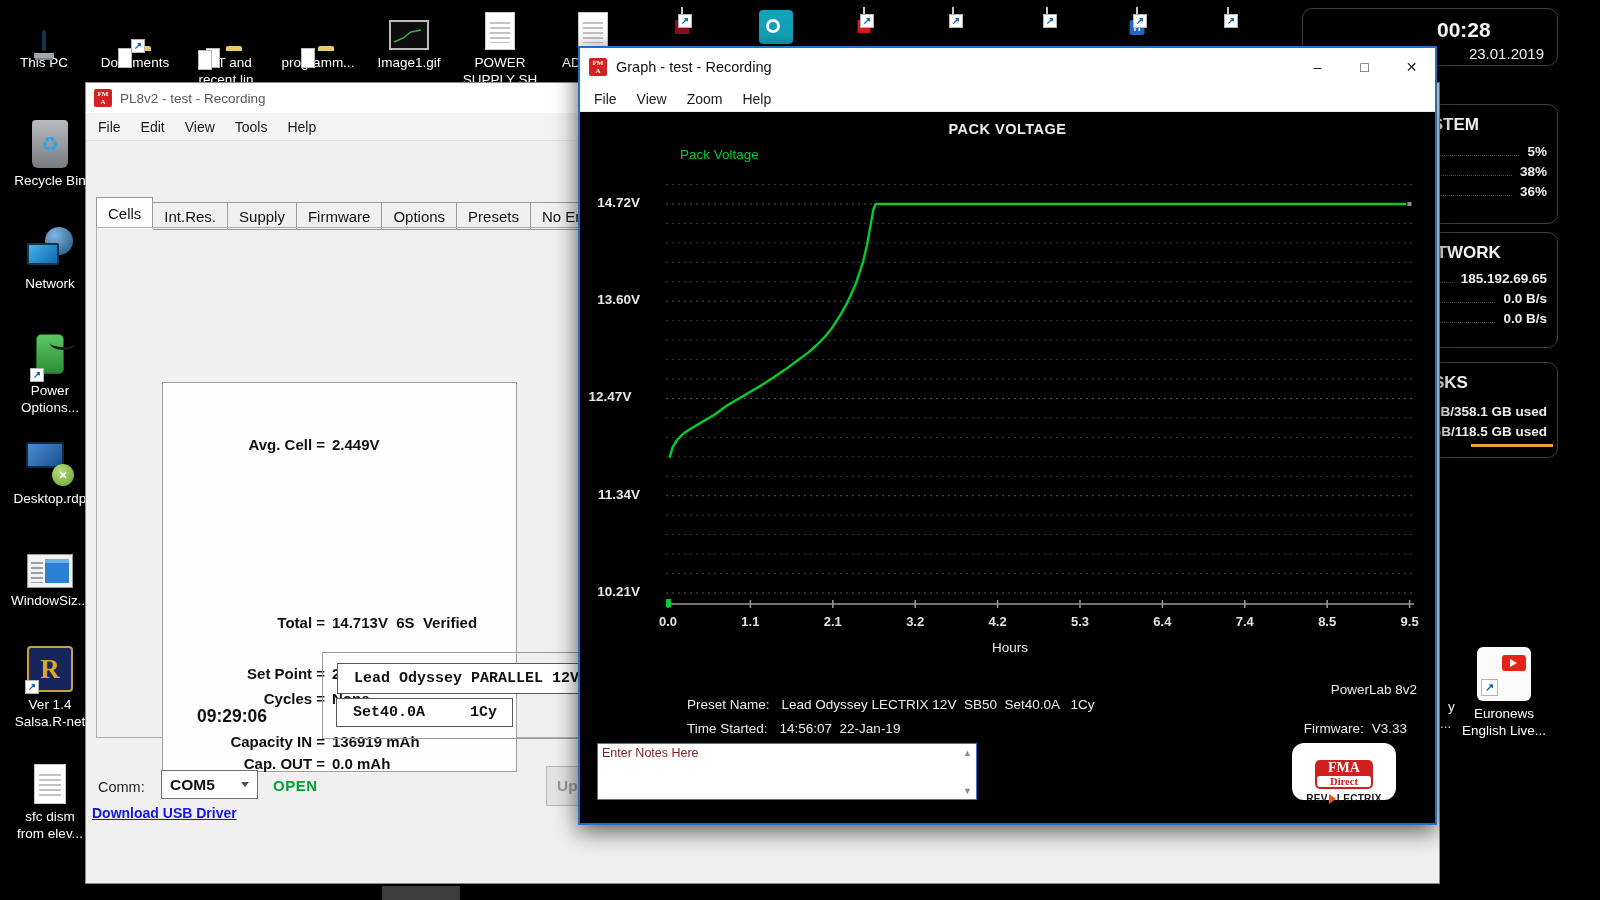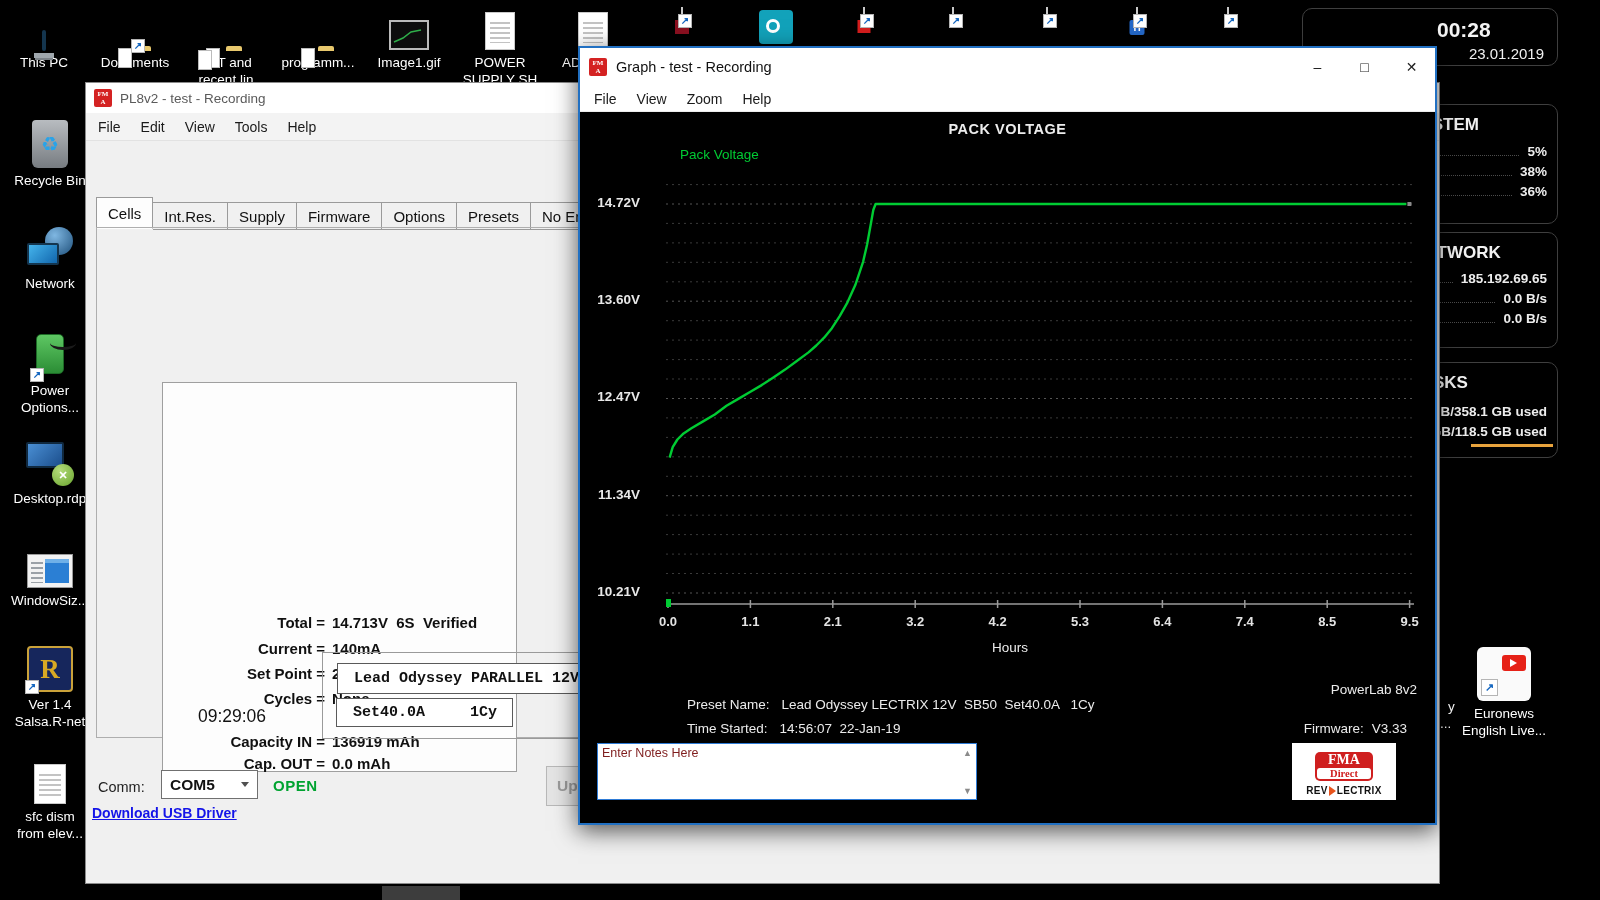--- a/index.html
+++ b/index.html
@@ -74,21 +74,21 @@
   .xlab { position:absolute; top:502px; width:48px; text-align:center; font-weight:bold; font-size:13px; color:#e3e3e3; }
   #hours { position:absolute; top:528px; left:380px; width:100px; text-align:center; font-size:13.5px; color:#ececec; }
   .inforow { position:absolute; font-size:13.5px; color:#ebebeb; white-space:pre; }
   .ilab { display:inline-block; }
   .ival { margin-left:12px; white-space:pre; }
   #notes { position:absolute; left:17px; top:631px; width:380px; height:57px; background:#fff;
     border:1px solid #2e7bd6; resize:none; font-size:12.5px; color:#7f1d1d; padding:2px 16px 2px 4px;
     font-family:"Liberation Sans",sans-serif; overflow:hidden; }
   .scrollarrow { position:absolute; font-size:9px; color:#8a8a8a; left:383px; }
   #logo { position:absolute; left:712px; top:631px; width:104px; height:57px; background:#fff;
-    border-radius:0; text-align:center; padding-top:9px; }
+    border-radius:12px; text-align:center; padding-top:17px; }
   #logo .badge-red { width:58px; margin:0 auto; background:#cf1f1f; border-radius:5px; padding:1px 2px 2px;
     font-family:"Liberation Serif",serif; font-weight:bold; }
   #logo .l1 { color:#fff; font-size:14px; line-height:14px; }
   #logo .l2 { background:#fff; border-radius:3px; color:#cf1f1f; font-size:10.5px; line-height:11px; margin-top:1px; }
   #logo .l3 { font-size:10px; font-weight:bold; color:#111; letter-spacing:.3px; margin-top:4px;
     display:flex; align-items:center; justify-content:center; gap:1px; }
   .oarrow { width:0; height:0; border-left:7px solid #e8541d; border-top:5px solid transparent; border-bottom:5px solid transparent; }
 
   .frag { position:absolute; z-index:2; color:#fff; font-size:13.5px; text-shadow:1px 1px 2px #000; }
 </style>
@@ -311,46 +311,46 @@
       <span class="mitem">Tools</span>
       <span class="mitem">Help</span>
     </div>
 
     <div style="position:absolute;left:10px;top:117px;white-space:nowrap">
       <span class="tab active">Cells</span><span class="tab">Int.Res.</span><span class="tab">Supply</span><span class="tab">Firmware</span><span class="tab">Options</span><span class="tab">Presets</span><span class="tab">No Er</span>
     </div>
 
     <div id="groupbox">
       <div id="cellsbox">
+        <div class="crow" style="top:53px">
+            <span class="clab">Avg. Cell =</span>
+            <span class="cval">2.449V</span>
+          </div>
         <div class="crow" style="top:231px">
             <span class="clab">Total =</span>
             <span class="cval">14.713V  6S  Verified</span>
           </div>
-        <div class="crow" style="top:257px">
-            <span class="clab">Current =</span>
-            <span class="cval">140mA</span>
-          </div>
         <div class="crow" style="top:282px">
             <span class="clab">Set Point =</span>
             <span class="cval">2.450V  (C.V.)</span>
           </div>
         <div class="crow" style="top:307px">
             <span class="clab">Cycles =</span>
             <span class="cval">None</span>
           </div>
         <div class="crow" style="top:350px">
             <span class="clab">Capacity IN =</span>
             <span class="cval">136919 mAh</span>
           </div>
         <div class="crow" style="top:372px">
             <span class="clab">Cap. OUT =</span>
             <span class="cval">0.0 mAh</span>
           </div>
       </div>
-      <div style="position:absolute;left:75px;top:478px;width:120px;text-align:center;font-weight:normal;font-size:17.5px;color:#111">09:29:06</div>
+      <div style="position:absolute;left:75px;top:478px;width:120px;text-align:center;font-weight:bold;font-size:17.5px;color:#111">09:29:06</div>
       <div style="position:absolute;left:225px;top:424px;width:560px;height:87px;border:1px solid #9a9a9a">
         <div class="inset" style="left:14px;top:10px;width:257px;height:31px;line-height:29px">Lead Odyssey PARALLEL 12V</div>
         <div class="inset" style="left:13px;top:45px;width:177px;height:29px;line-height:27px">Set40.0A     1Cy</div>
       </div>
     </div>
 
     <div style="position:absolute;left:12px;top:696px;font-size:14.5px;color:#222">Comm:</div>
     <div style="position:absolute;left:75px;top:687px;width:97px;height:29px;background:#fff;border:1px solid #707070;display:flex;align-items:center">
       <span style="font-weight:bold;font-size:15.5px;color:#111;padding-left:8px;flex:1">COM5</span>
       <span style="width:0;height:0;border-top:5px solid #505050;border-left:4px solid transparent;border-right:4px solid transparent;margin-right:8px"></span>
@@ -414,21 +414,21 @@
           <line x1="664.8000000000001" y1="488" x2="664.8000000000001" y2="496" stroke="#9a9a9a" stroke-width="1.5"></line>
           <line x1="747.2" y1="488" x2="747.2" y2="496" stroke="#9a9a9a" stroke-width="1.5"></line>
           <line x1="829.6" y1="488" x2="829.6" y2="496" stroke="#9a9a9a" stroke-width="1.5"></line>
           <rect x="86" y="487" width="5" height="8" fill="#00cc33"></rect>
           <polyline points="89.6,345.6 92.7,335.2 97.4,327.5 103.6,321.4 111.4,316.3 123.1,309.4 134.8,302.5 146.5,293.8 158.3,286.9 170.0,280.0 181.7,273.1 193.4,265.4 205.1,257.6 216.8,249.0 228.5,240.4 236.3,233.5 244.1,225.7 251.9,216.2 259.7,204.1 267.5,190.3 275.3,173.1 283.1,149.8 287.1,132.5 291.0,111.0 293.3,98.0 295.6,92.0 826.4,92.0" fill="none" stroke="#00cc33" stroke-width="2.4" stroke-linejoin="round"></polyline>
           <rect x="827.4" y="90.0" width="4" height="4" fill="#8a8a8a"></rect>
         </svg>
       <div id="ylabels">
           <div class="ylab" style="top: 83px;">14.72V</div>
           <div class="ylab" style="top: 179.6px;">13.60V</div>
-          <div class="ylab" style="top: 277.062px;">12.47V</div>
+          <div class="ylab" style="top: 277.062px; text-align: center;">12.47V</div>
           <div class="ylab" style="top: 374.525px;">11.34V</div>
           <div class="ylab" style="top: 471.987px;">10.21V</div>
         </div>
       <div id="xlabels">
           <div class="xlab" style="left: 64px;">0.0</div>
           <div class="xlab" style="left: 146.4px;">1.1</div>
           <div class="xlab" style="left: 228.8px;">2.1</div>
           <div class="xlab" style="left: 311.2px;">3.2</div>
           <div class="xlab" style="left: 393.6px;">4.2</div>
           <div class="xlab" style="left: 476px;">5.3</div>

